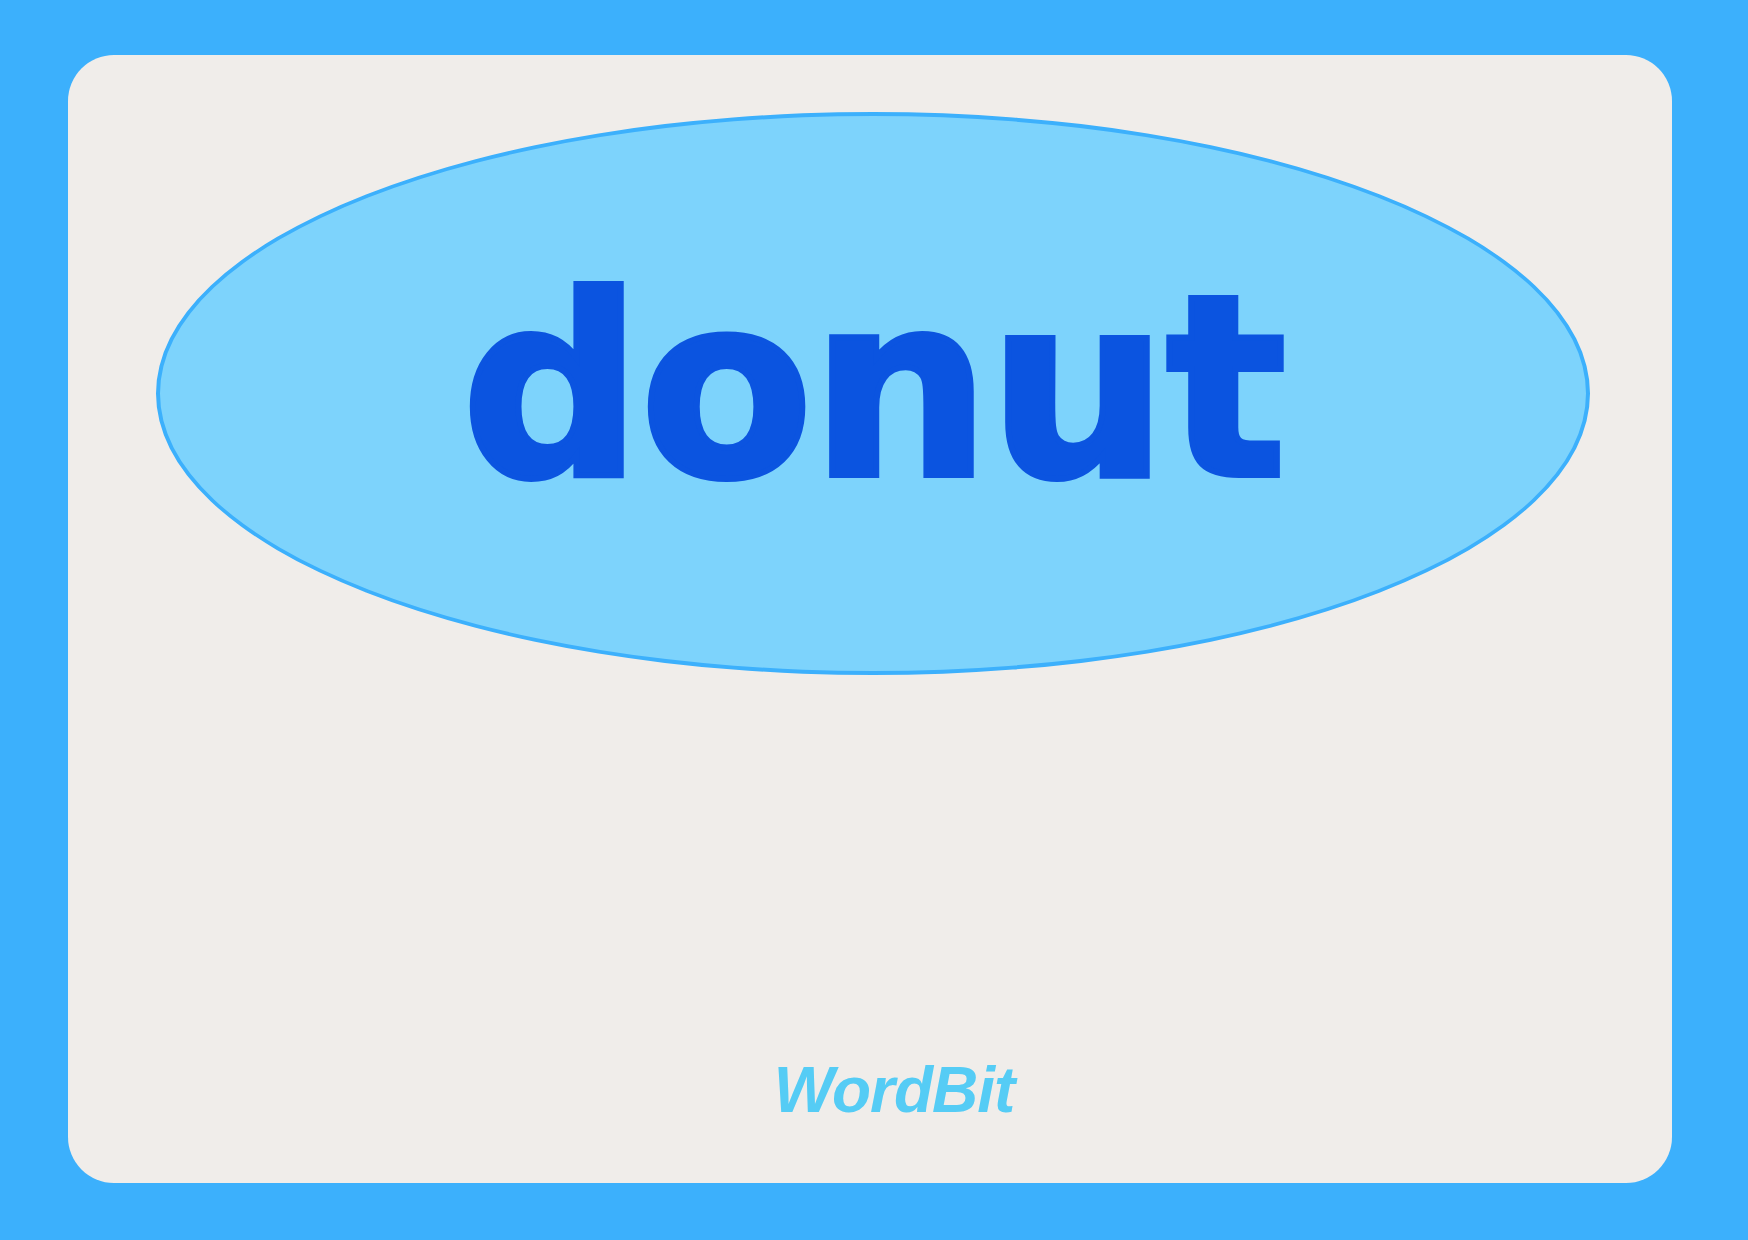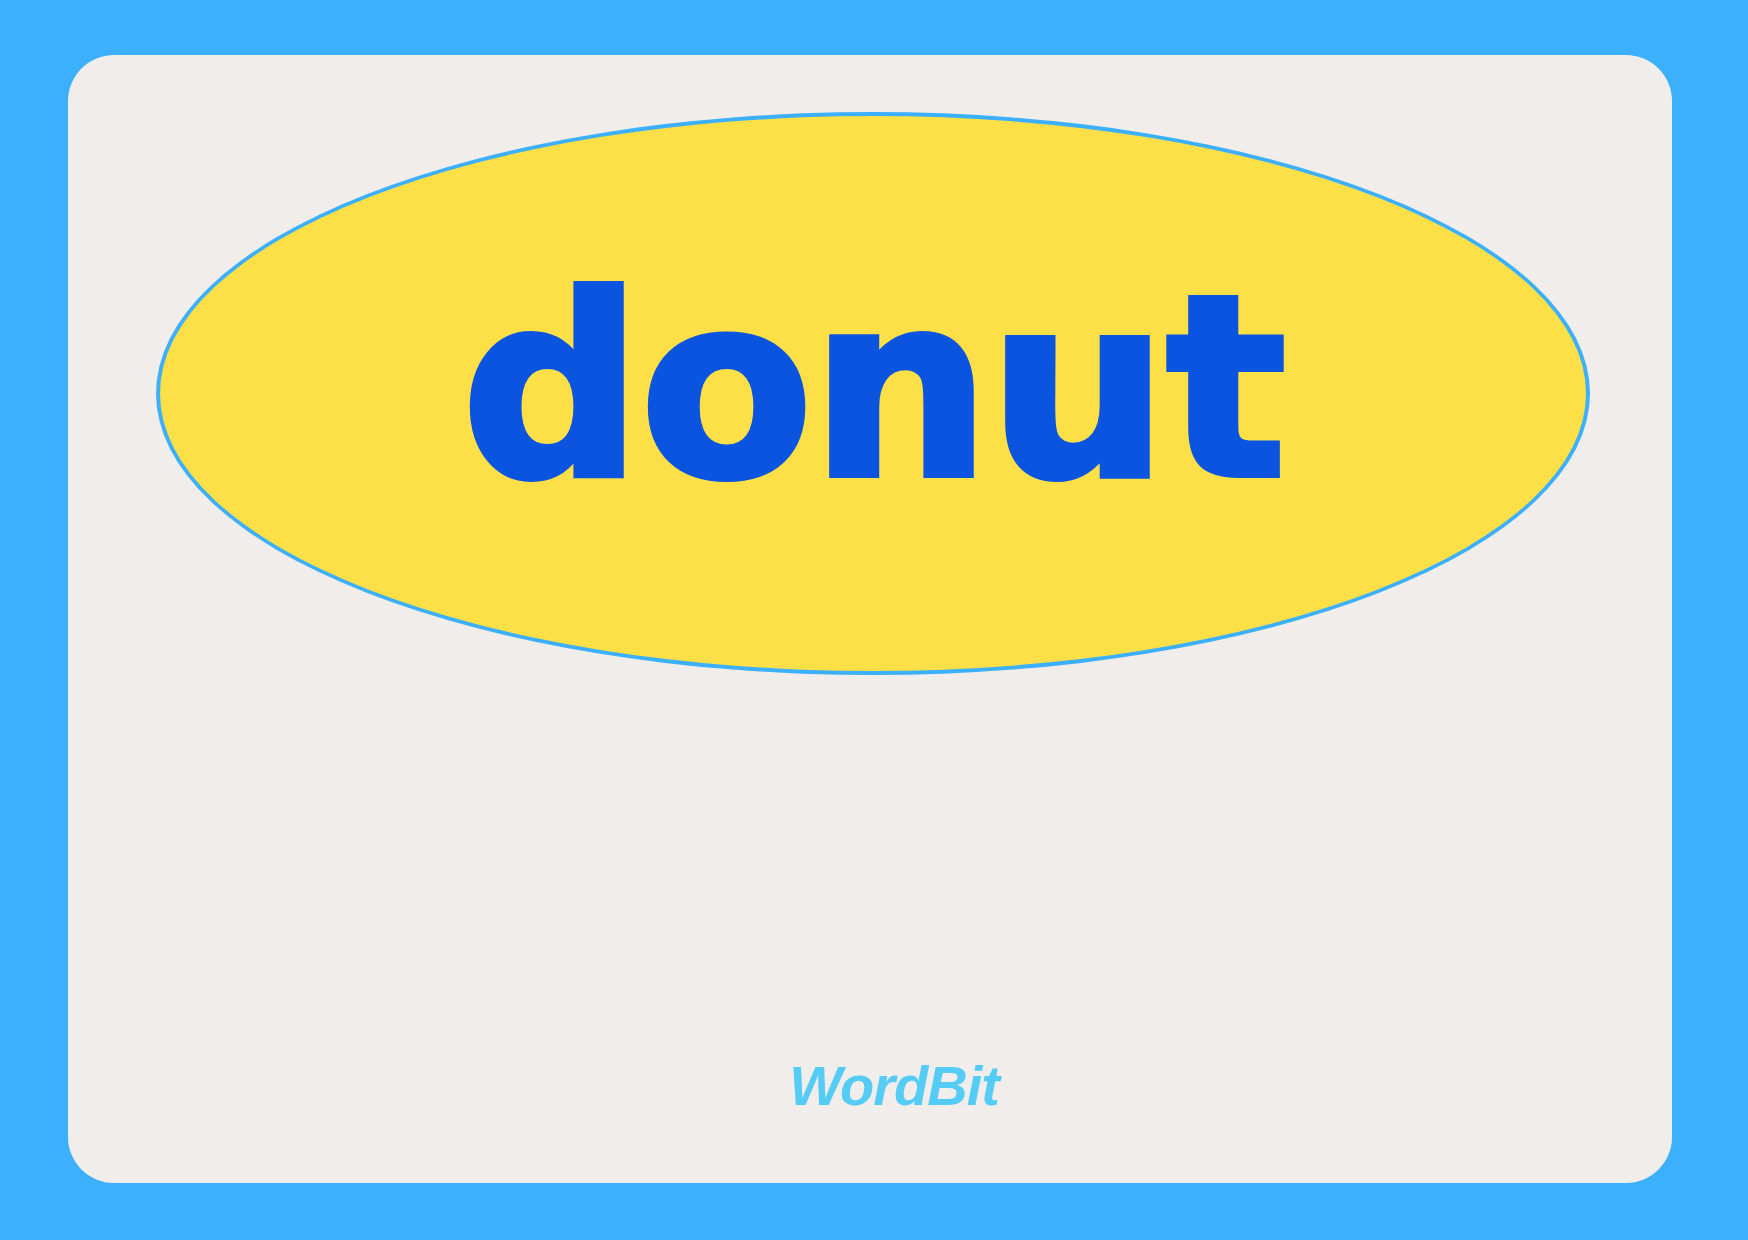--- a/index.html
+++ b/index.html
@@ -29,21 +29,21 @@
     overflow: hidden;
   }
 
   
   #word-ellipse {
     position: absolute;
     left: 88px;          
     top: 57px;           
     width: 1434px;       
     height: 563px;       
-    background: #fde047;
+    background: #7dd3fc;
     border: 4px solid #3cb0fc;
     border-radius: 50%;
     display: flex;
     align-items: center;
     justify-content: center;
   }
 
   #word-primary {
     font-family: "DejaVu Sans", "Liberation Sans", sans-serif;
     font-size: 252px;
@@ -73,21 +73,21 @@
   }
 
   
   #brand-logo {
     position: absolute;
     left: 0;
     top: 1003px;         
     width: 100%;
     text-align: center;
     font-family: "Liberation Sans", "DejaVu Sans", sans-serif;
-    font-size: 56px;
+    font-size: 64px;
     font-weight: 700;
     font-style: italic;
     color: #55ccf5;
     line-height: 1;
     letter-spacing: -1px;
     white-space: nowrap;
     padding-left: 48px;
   }
 </style>
 </head>

